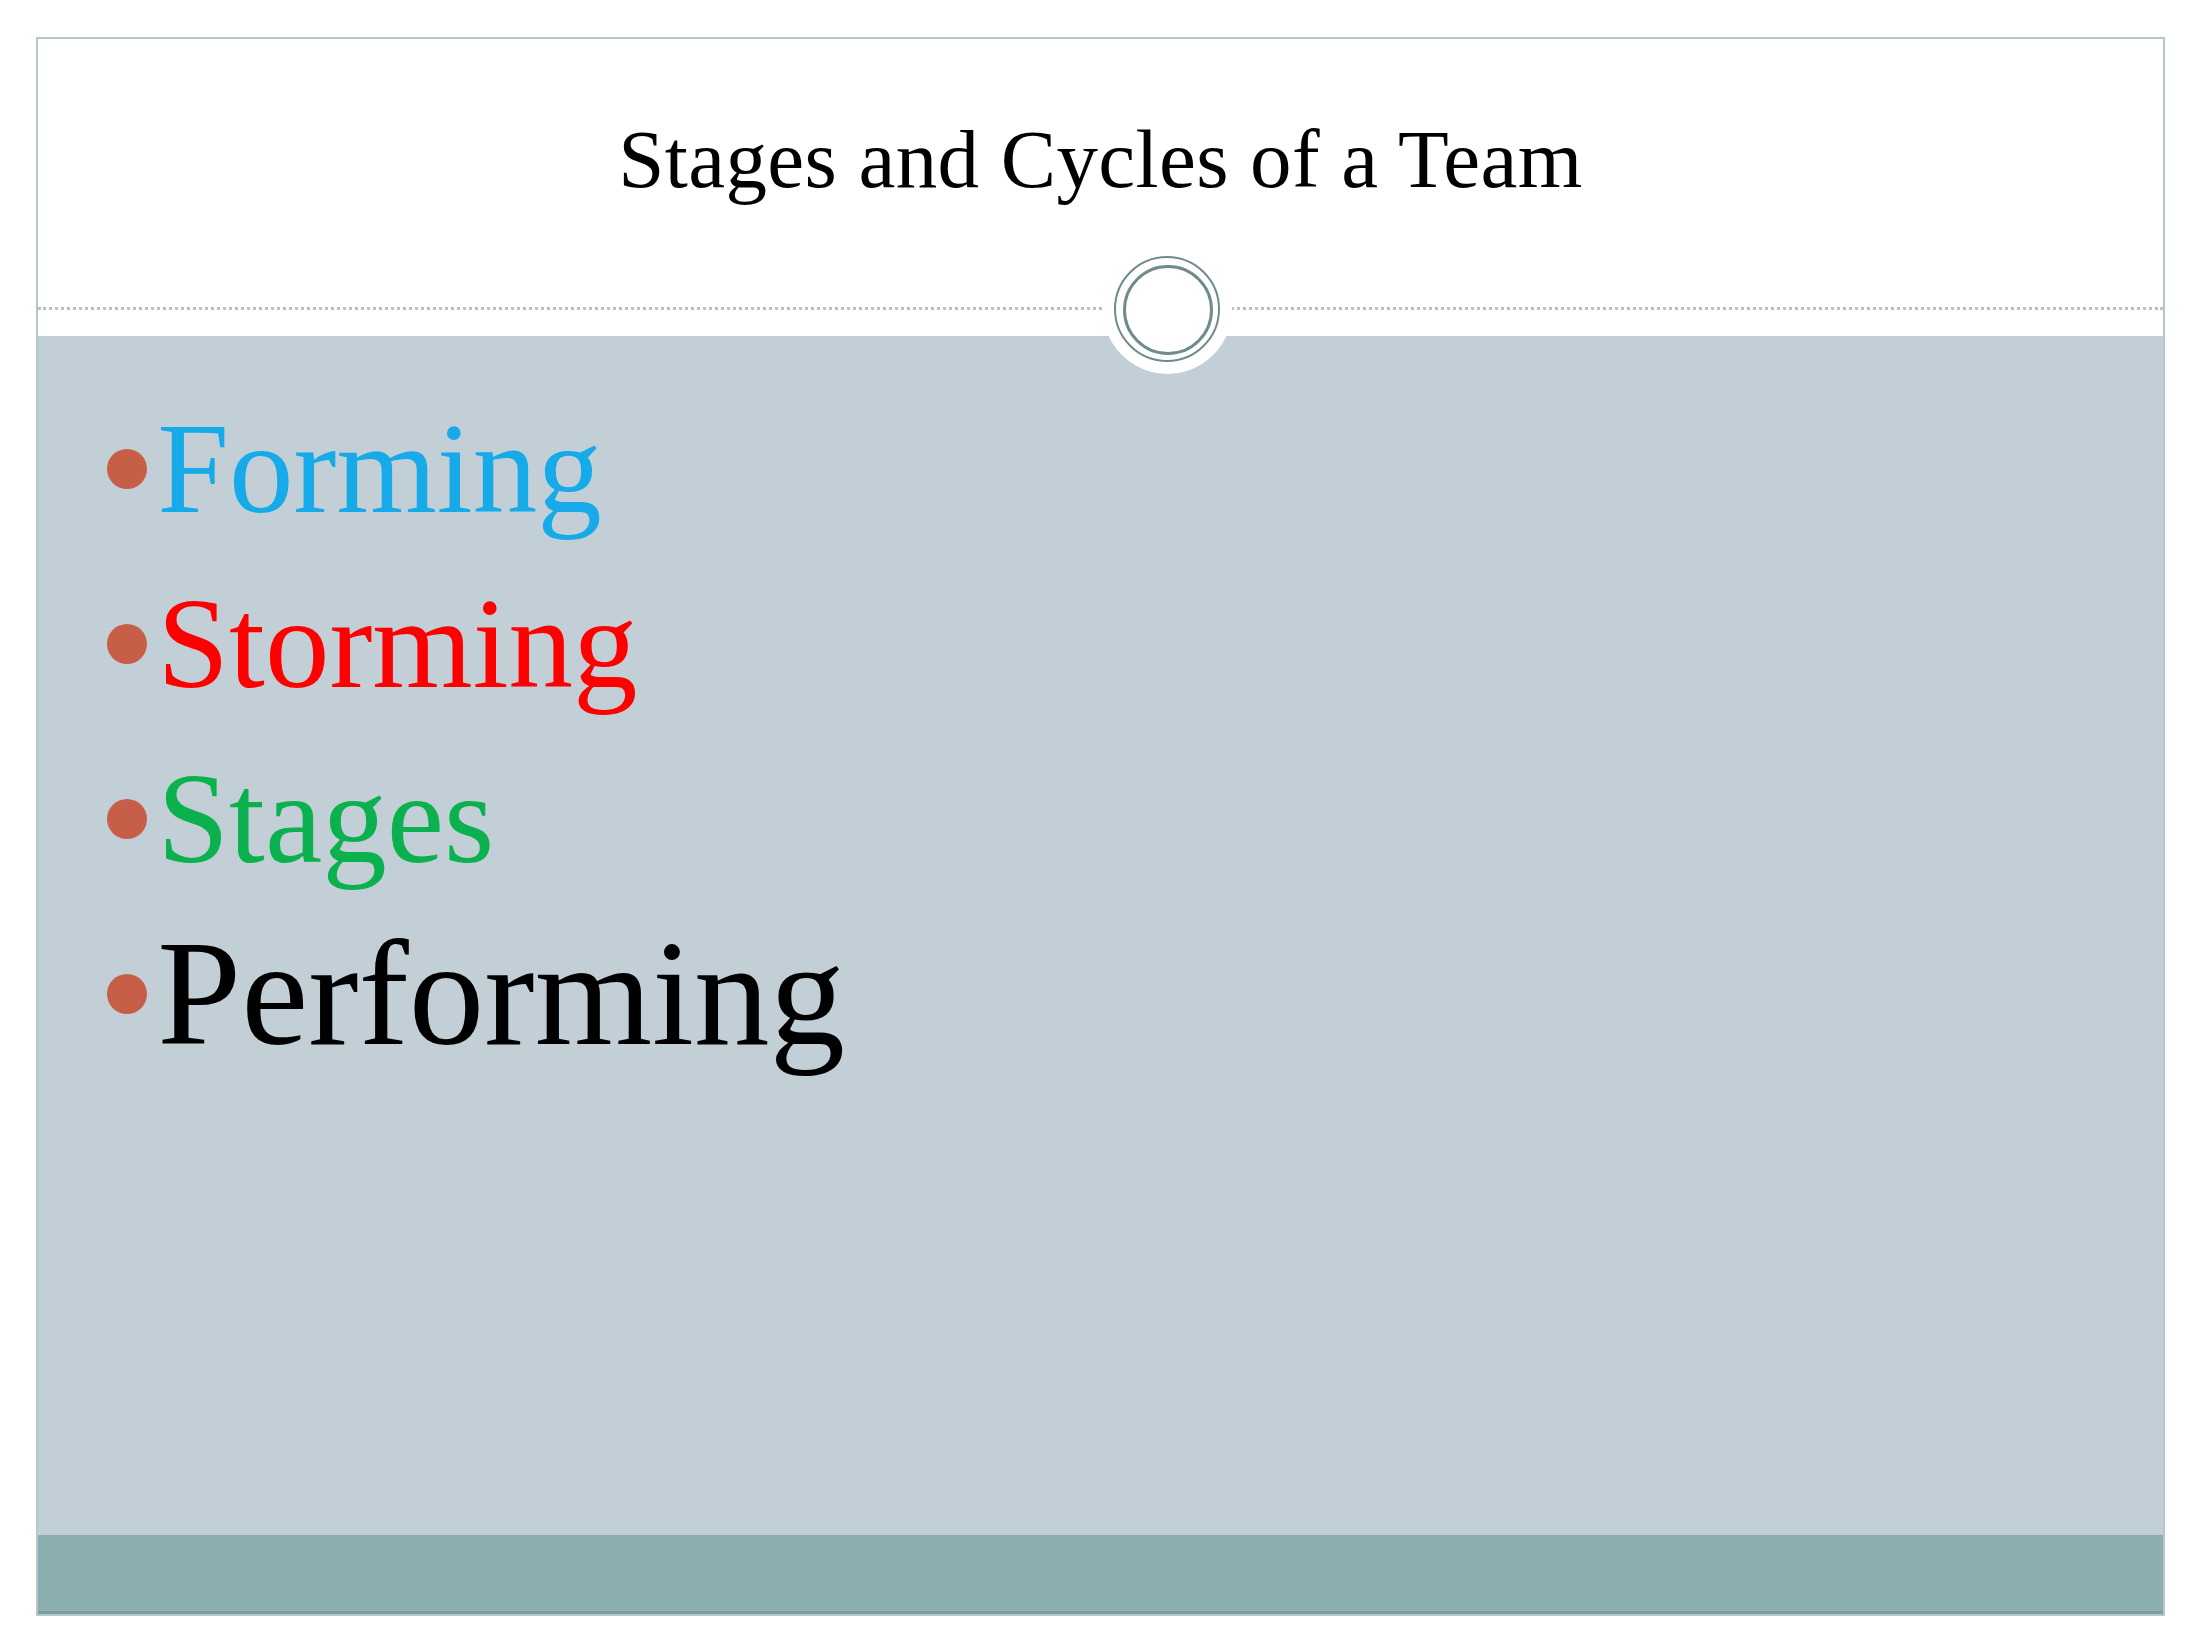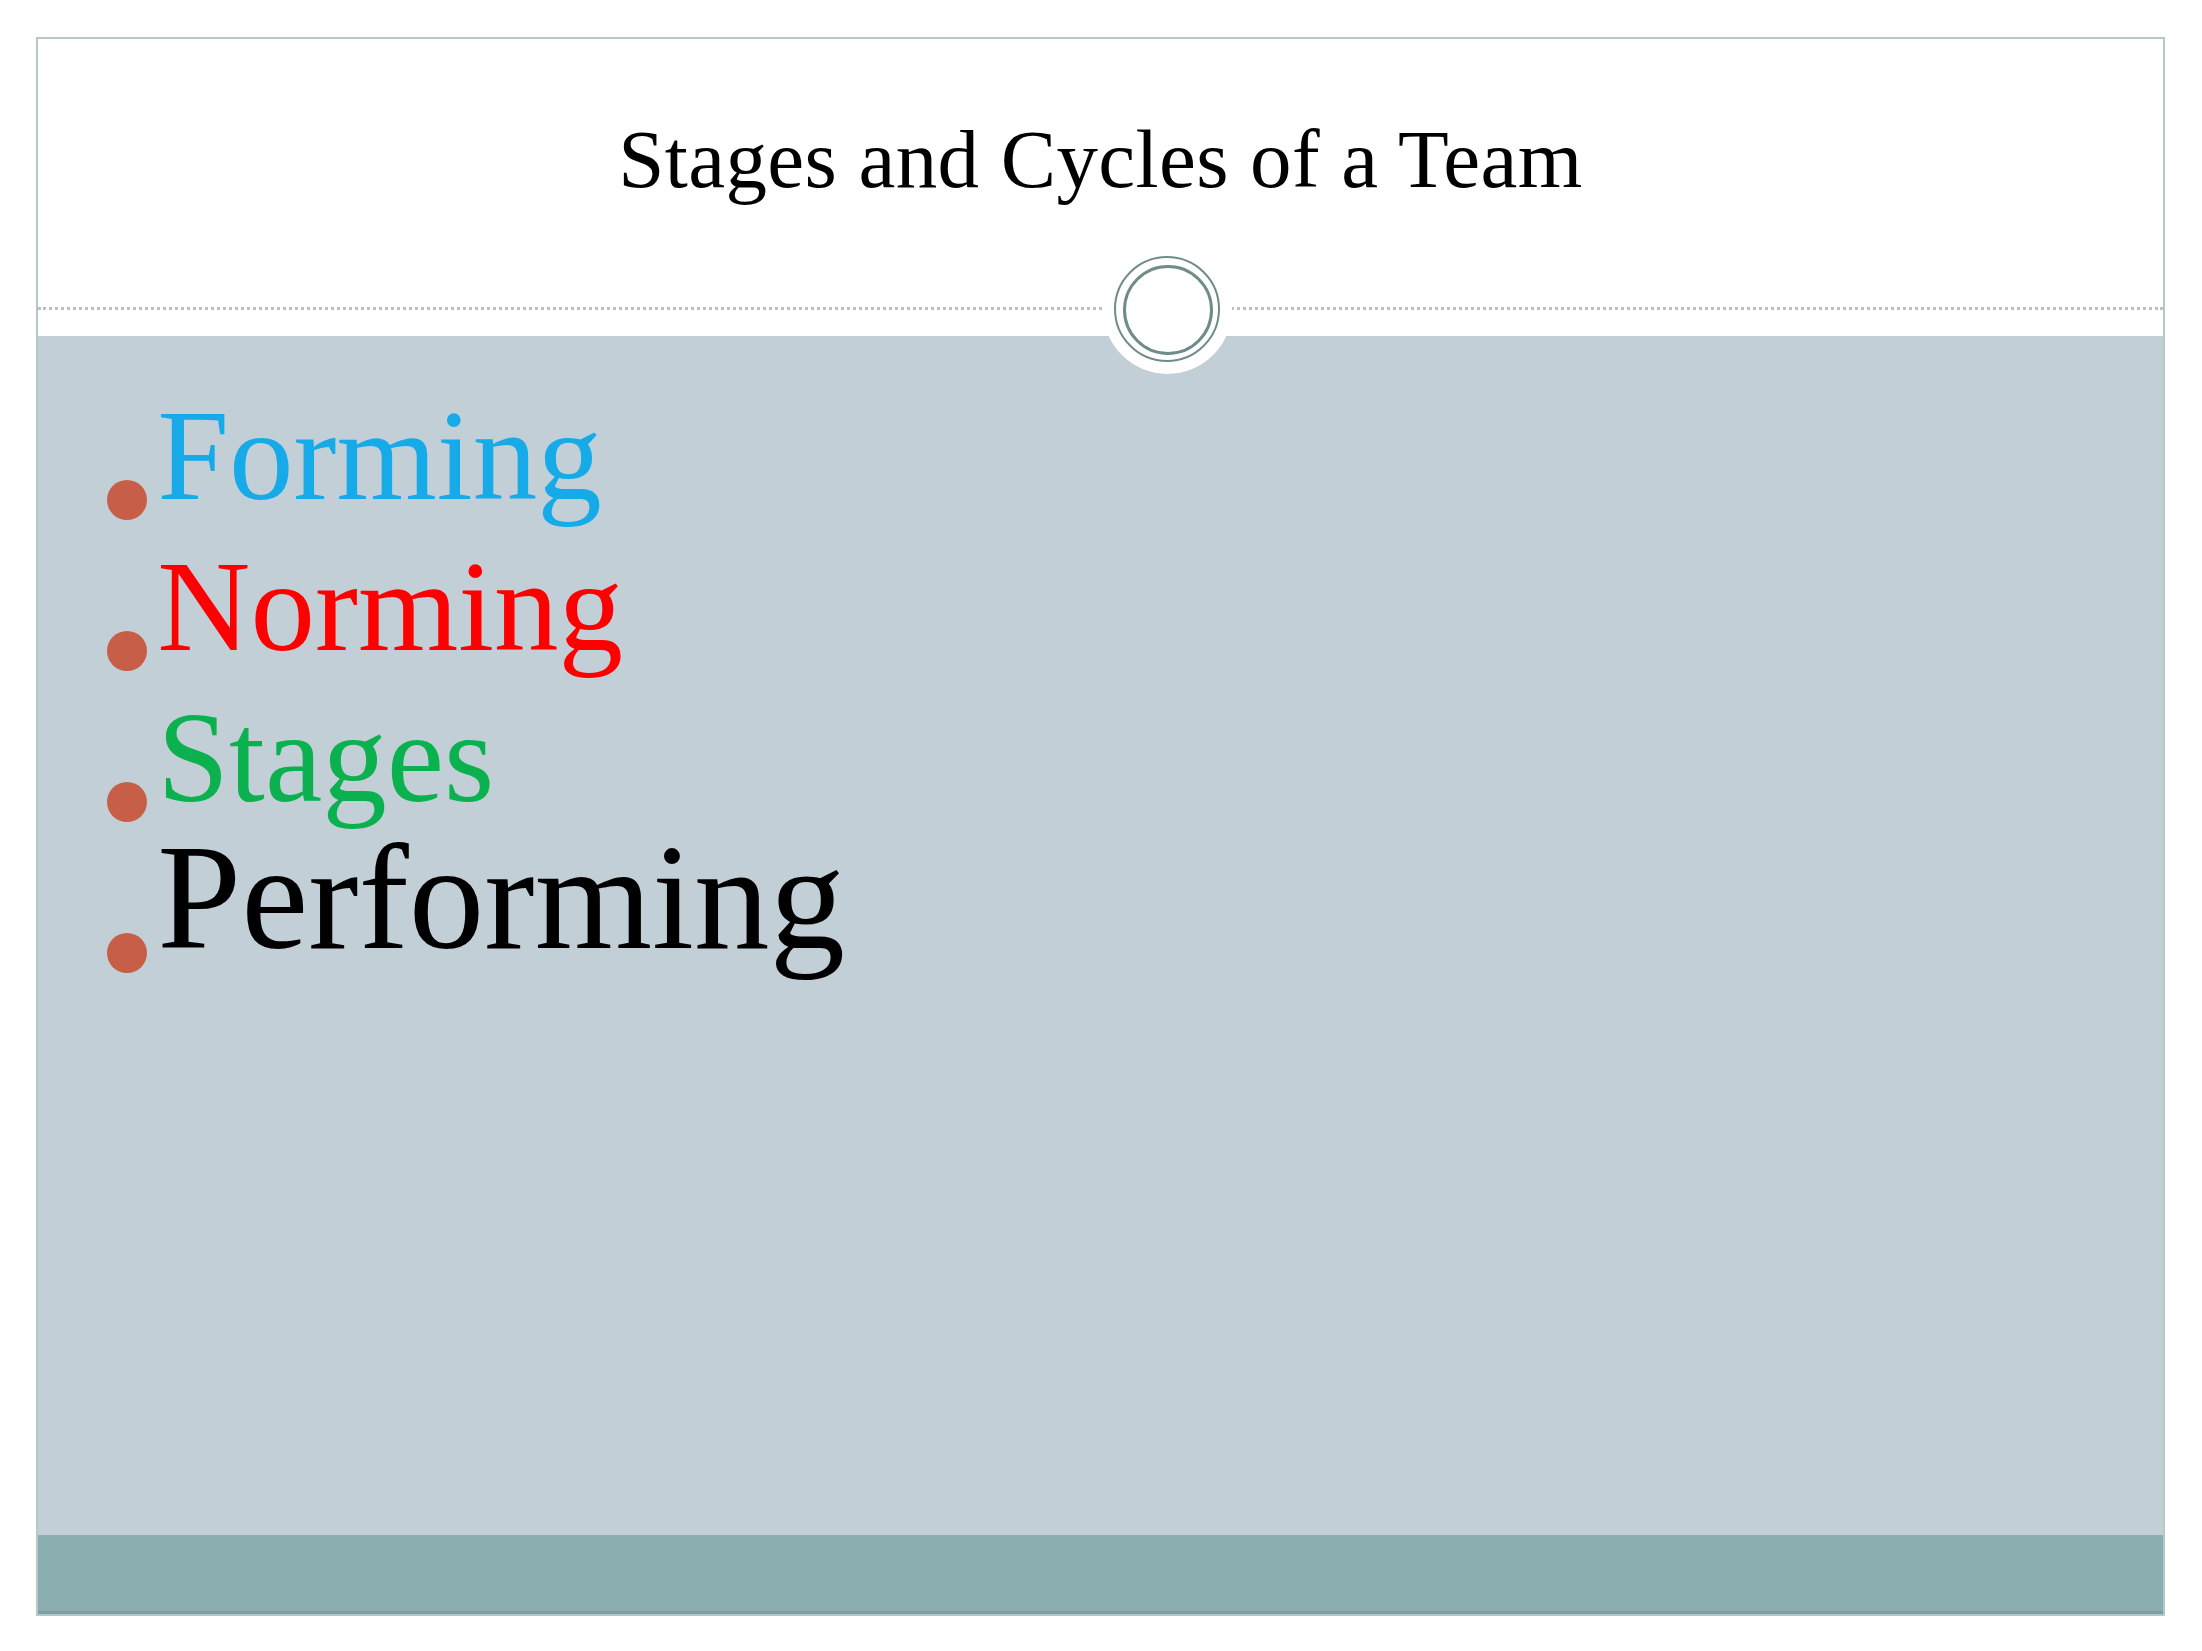--- a/index.html
+++ b/index.html
@@ -119,22 +119,23 @@
   
   .bullet-list {
     position: absolute;
     left: 69px;
     top: 33px;
     right: 69px;
   }
 
   .bullet-row {
     display: flex;
-    align-items: flex-end;
+    align-items: center;
     height: 151px;
+    margin-top: 24px;
   }
 
   .bullet-dot {
     flex: 0 0 auto;
     width: 40px;
     height: 40px;
     border-radius: 50%;
     background: #c75f48;
     margin-right: 10.3px;
   }
@@ -163,21 +164,21 @@
   <div class="body-panel">
     <div class="bullet-list">
 
       <div class="bullet-row">
         <span class="bullet-dot" style="background: rgb(199, 95, 72);"></span>
         <span class="bullet-text" style="color: rgb(22, 171, 232);">Forming</span>
       </div>
 
       <div class="bullet-row">
         <span class="bullet-dot" style="background: rgb(199, 95, 72);"></span>
-        <span class="bullet-text" style="color: rgb(254, 0, 0);">Norming</span>
+        <span class="bullet-text" style="color: rgb(254, 0, 0);">Storming</span>
       </div>
 
       <div class="bullet-row">
         <span class="bullet-dot" style="background: rgb(199, 95, 72);"></span>
         <span class="bullet-text" style="color: rgb(11, 177, 79);">Stages</span>
       </div>
 
       <div class="bullet-row large">
         <span class="bullet-dot" style="background: rgb(199, 95, 72);"></span>
         <span class="bullet-text" style="color: rgb(0, 0, 0);">Performing</span>

